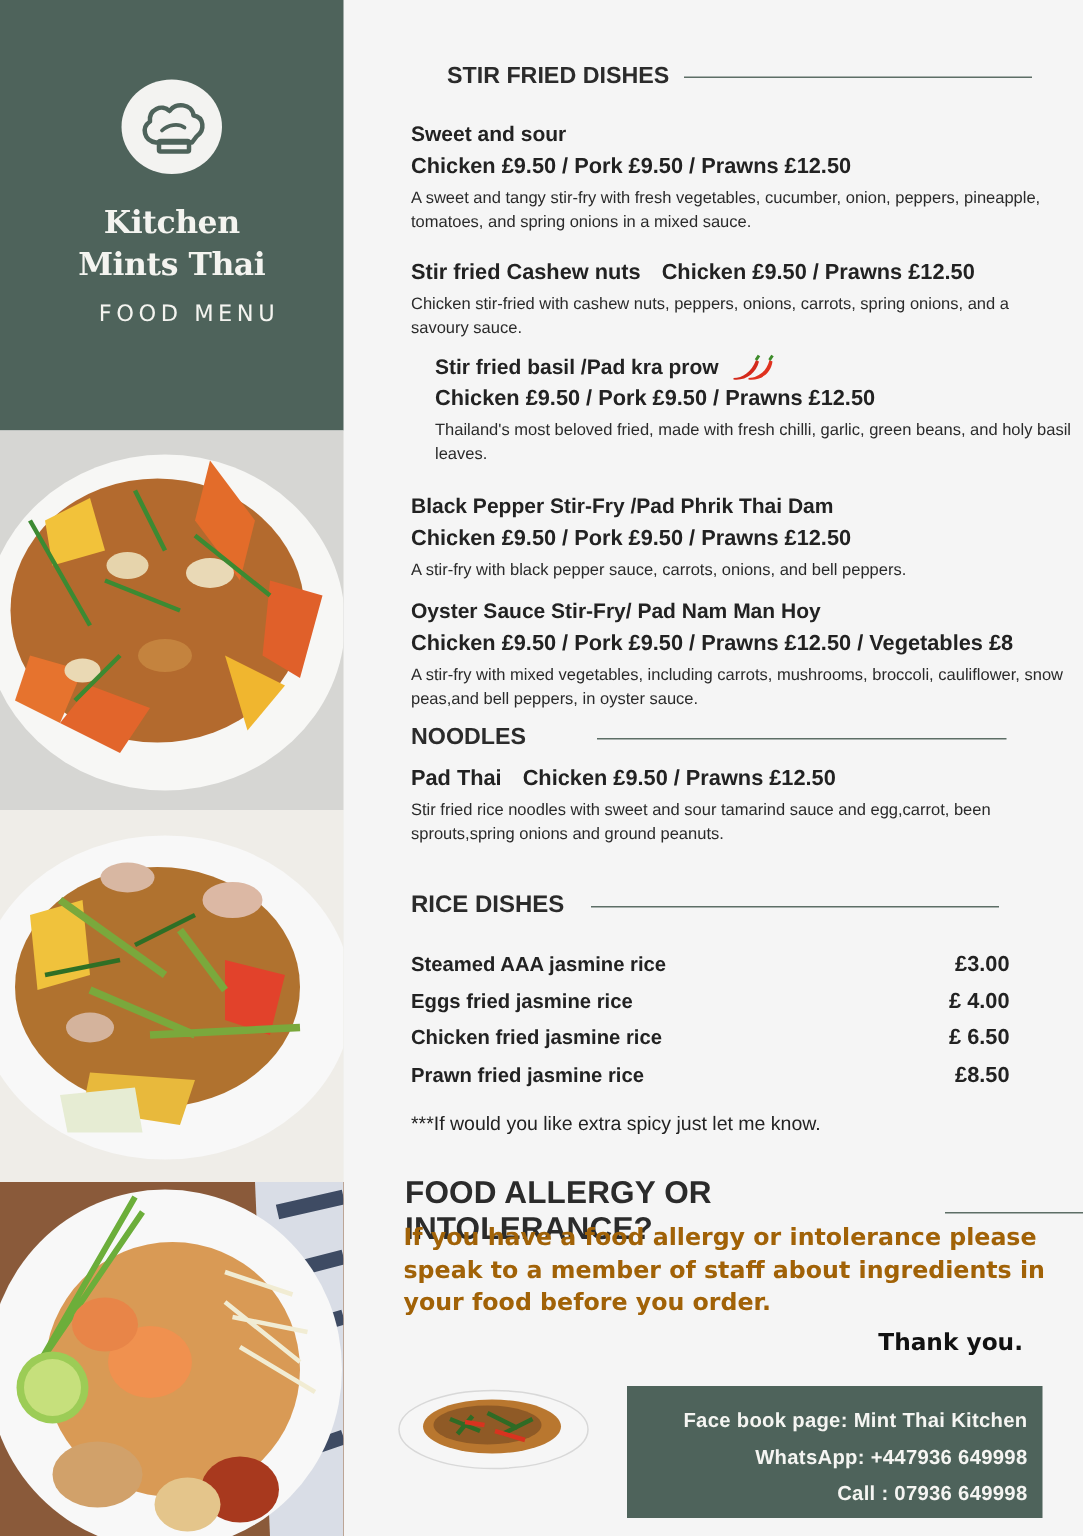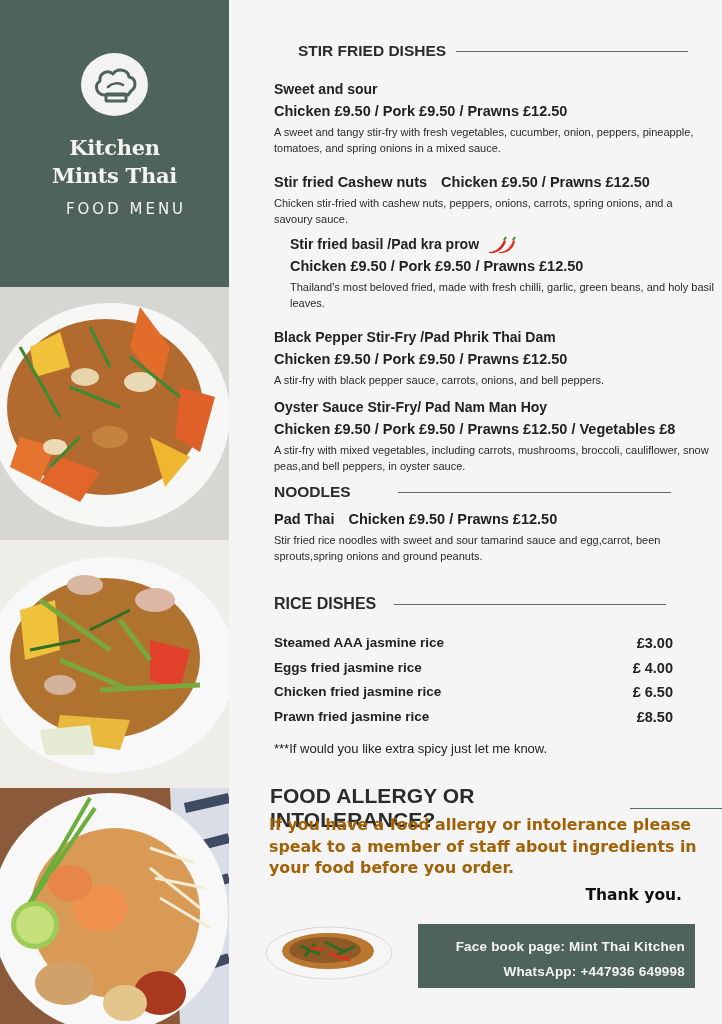--- a/index.html
+++ b/index.html
@@ -49,21 +49,21 @@
   .rice-list { position: absolute; left: 45px; top: 631px; width: 399px; text-align: center; }
   .rice-row { display: flex; justify-content: space-between; font-weight: bold; font-size: 13.5px; line-height: 24.5px; color: #222; }
   .rice-price { font-size: 14.5px; }
   .spicy-note { position: absolute; left: 45px; top: 741px; font-size: 13px; color: #222; }
 
   .allergy-text { position: absolute; left: 40px; top: 814px; width: 440px; font-family: "DejaVu Sans", sans-serif; font-weight: bold; font-size: 15.8px; line-height: 21.5px; color: #a16207; }
   .thank-you { position: absolute; right: 40px; top: 886px; font-family: "DejaVu Sans", sans-serif; font-weight: bold; font-size: 15.5px; color: #111; }
 
   .plate-photo { position: absolute; left: 36px; top: 926px; width: 130px; height: 54px; }
 
-  .contact-box { position: absolute; left: 189px; top: 924px; width: 277px; height: 64px; background: #4e635b; color: #f5f5f2; text-align: right; padding: 11px 10px 0 0; }
+  .contact-box { position: absolute; left: 189px; top: 924px; width: 277px; height: 88px; background: #4e635b; color: #f5f5f2; text-align: right; padding: 11px 10px 0 0; }
   .contact-line { font-size: 13.5px; line-height: 24.5px; font-weight: bold; letter-spacing: 0.2px; white-space: nowrap; }
 </style>
 </head>
 <body>
 
 <div class="left-col">
   <div class="brand-panel">
     <div class="logo-circle">
       <svg width="46" height="40" viewBox="0 0 46 40">
         <path d="M12 30 C4 29 2 20 8 16 C7 8 16 4 21 9 C25 3 36 4 37 12 C44 13 45 22 39 26 L36 30 Z" fill="none" stroke="#4e635b" stroke-width="3" stroke-linejoin="round"></path>

